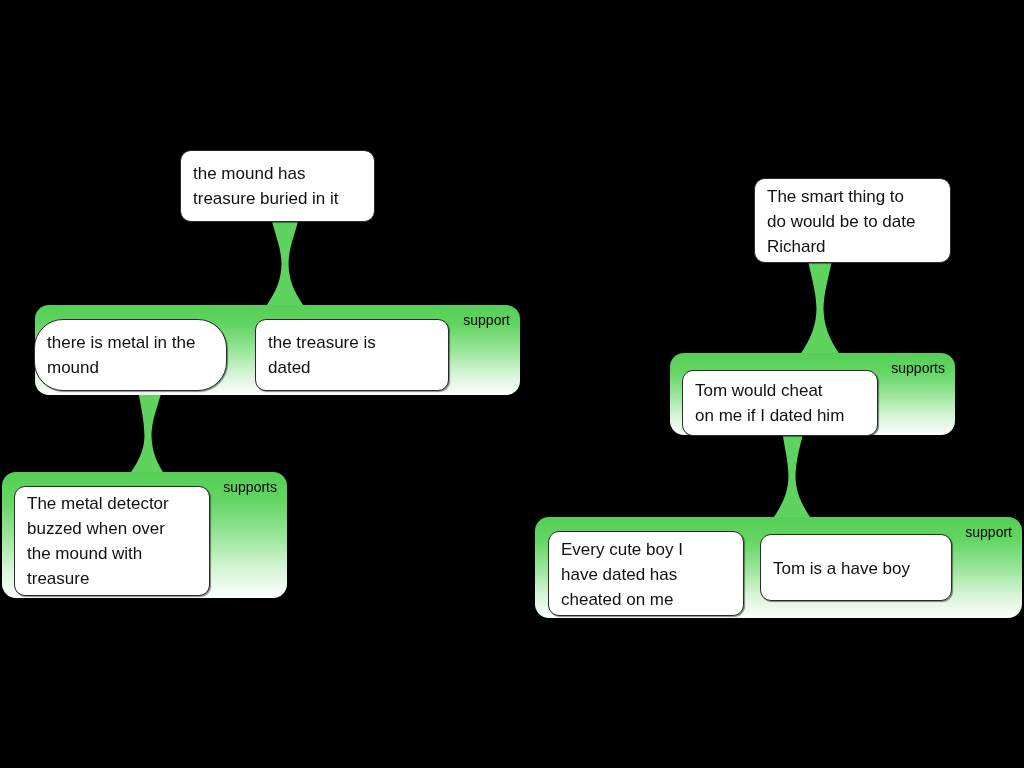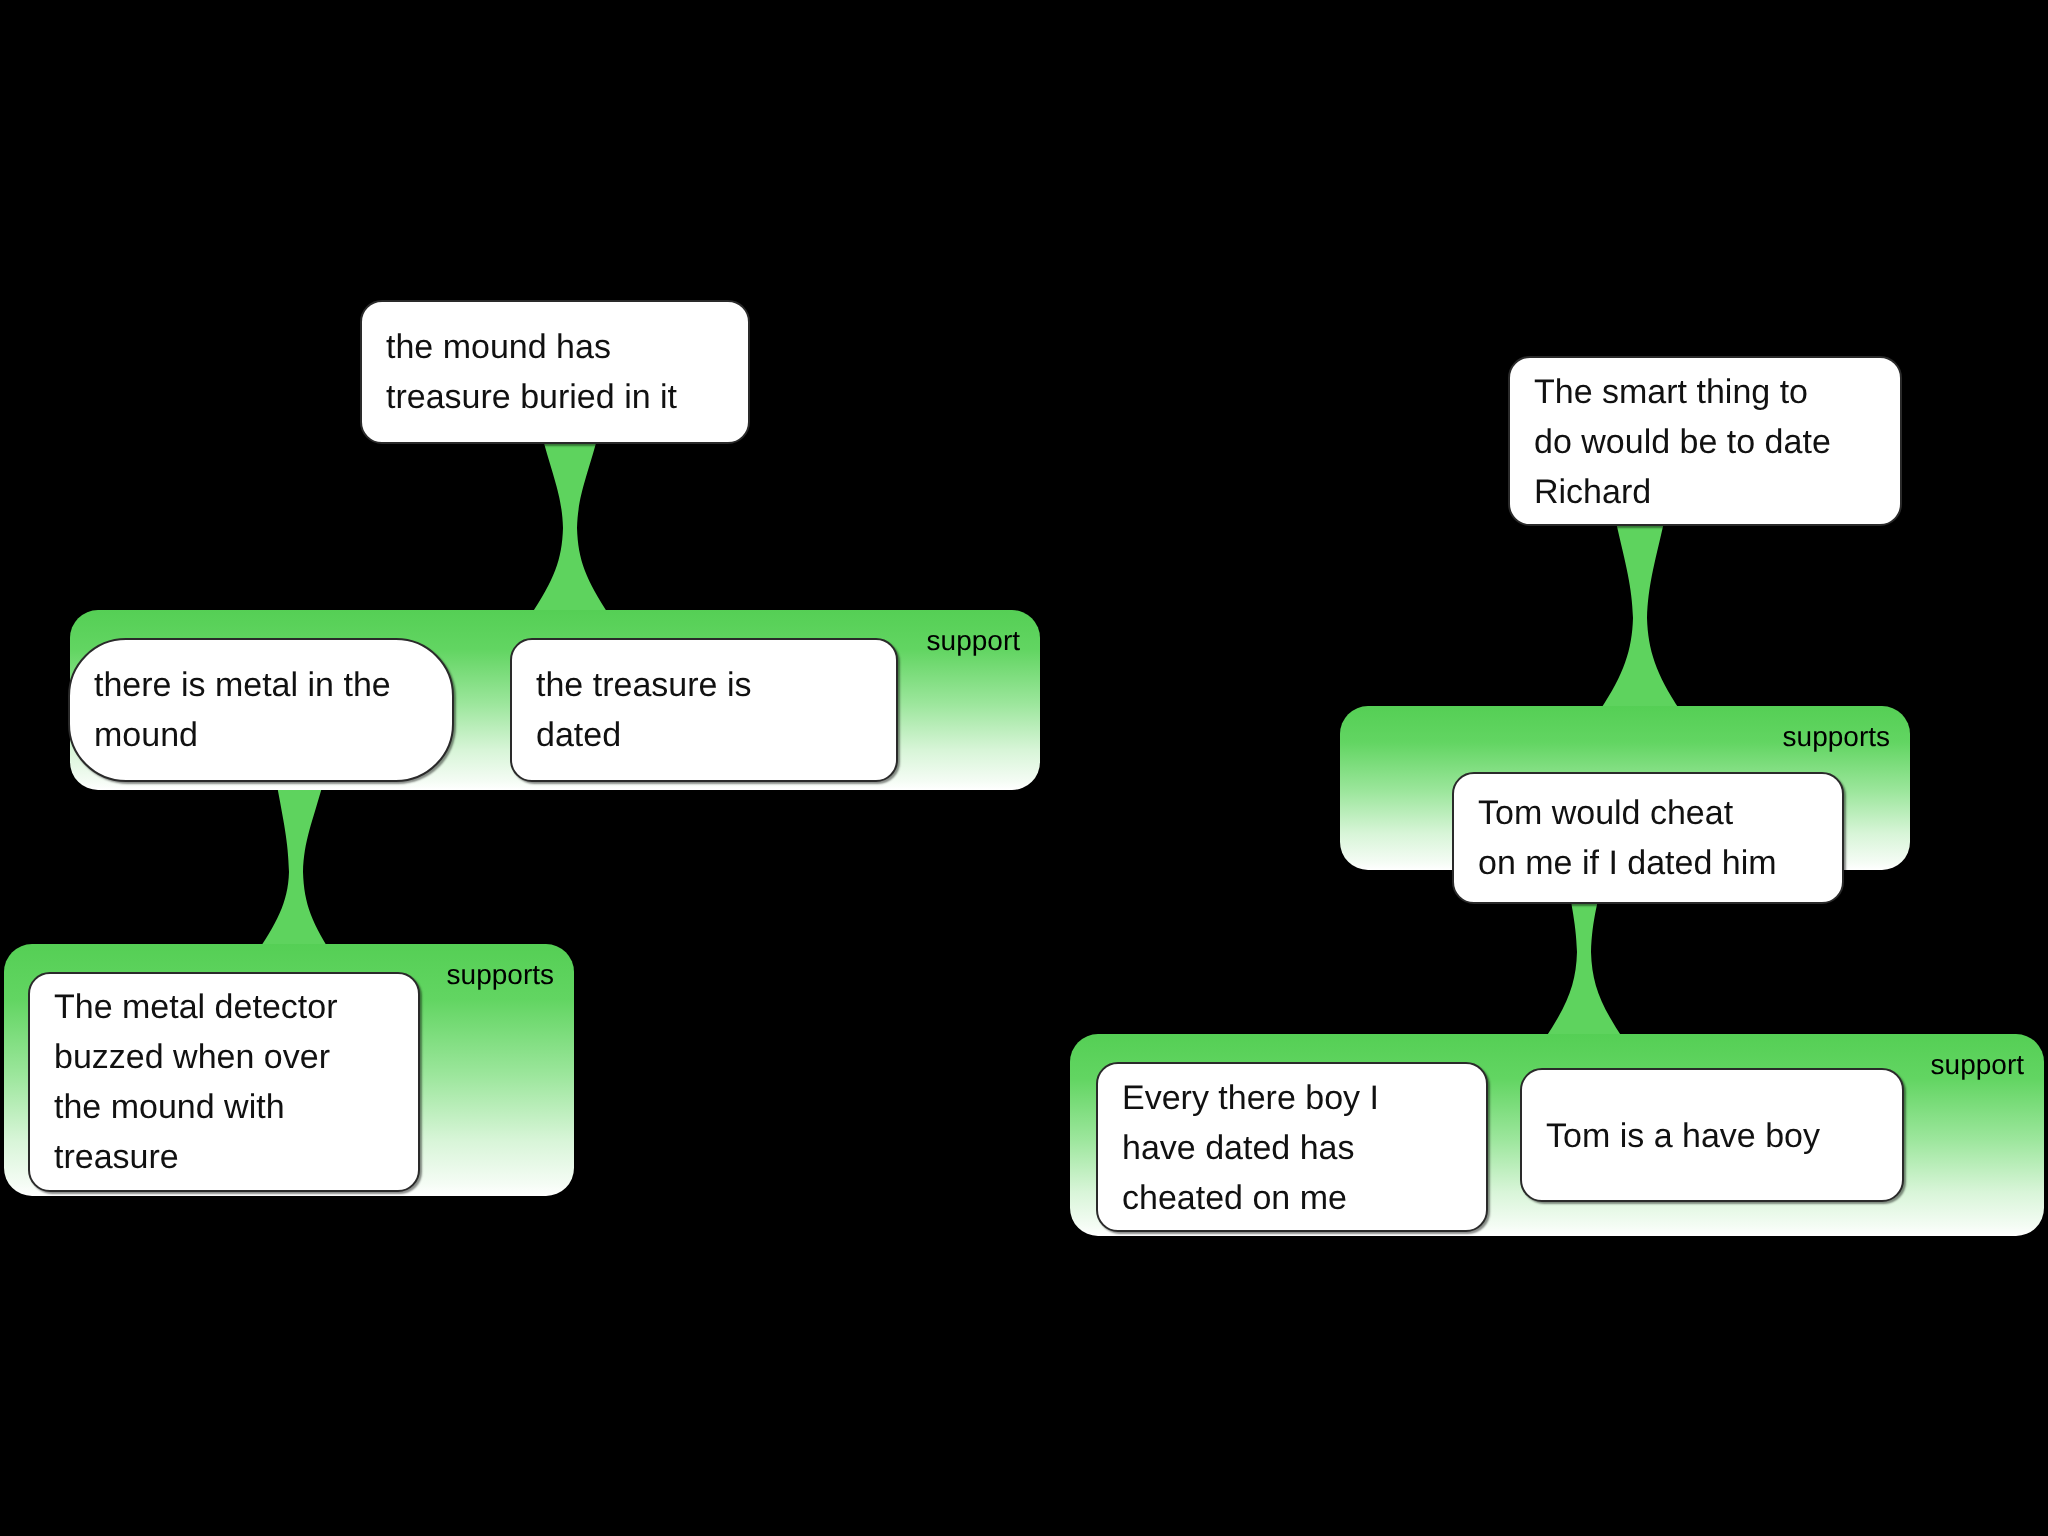--- a/index.html
+++ b/index.html
@@ -130,31 +130,31 @@
   <div class="claim-box" style="left:714px; top:178px; width:197px; height:85px;margin-left:40px;">
     <div class="claim-text vcenter">The smart thing to
 do would be to date
 Richard</div>
   </div>
 
   <div class="support-box" style="left:670px; top:353px; width:285px; height:82px;">
     <div class="support-label">supports</div>
   </div>
 
-  <div class="claim-box" style="left:682px; top:386px; width:196px; height:66px;margin-left:44px;">
+  <div class="claim-box" style="left:682px; top:370px; width:196px; height:66px;">
     <div class="claim-text vcenter">Tom would cheat
 on me if I dated him</div>
   </div>
 
   <div class="support-box" style="left:535px; top:517px; width:487px; height:101px;">
     <div class="support-label">support</div>
   </div>
 
   <div class="claim-box" style="left:548px; top:531px; width:196px; height:85px;">
-    <div class="claim-text vcenter">Every there boy I
+    <div class="claim-text vcenter">Every cute boy I
 have dated has
 cheated on me</div>
   </div>
 
   <div class="claim-box" style="left:760px; top:534px; width:192px; height:67px;">
     <div class="claim-text vcenter">Tom is a have boy</div>
   </div>
 
 </div>
 

